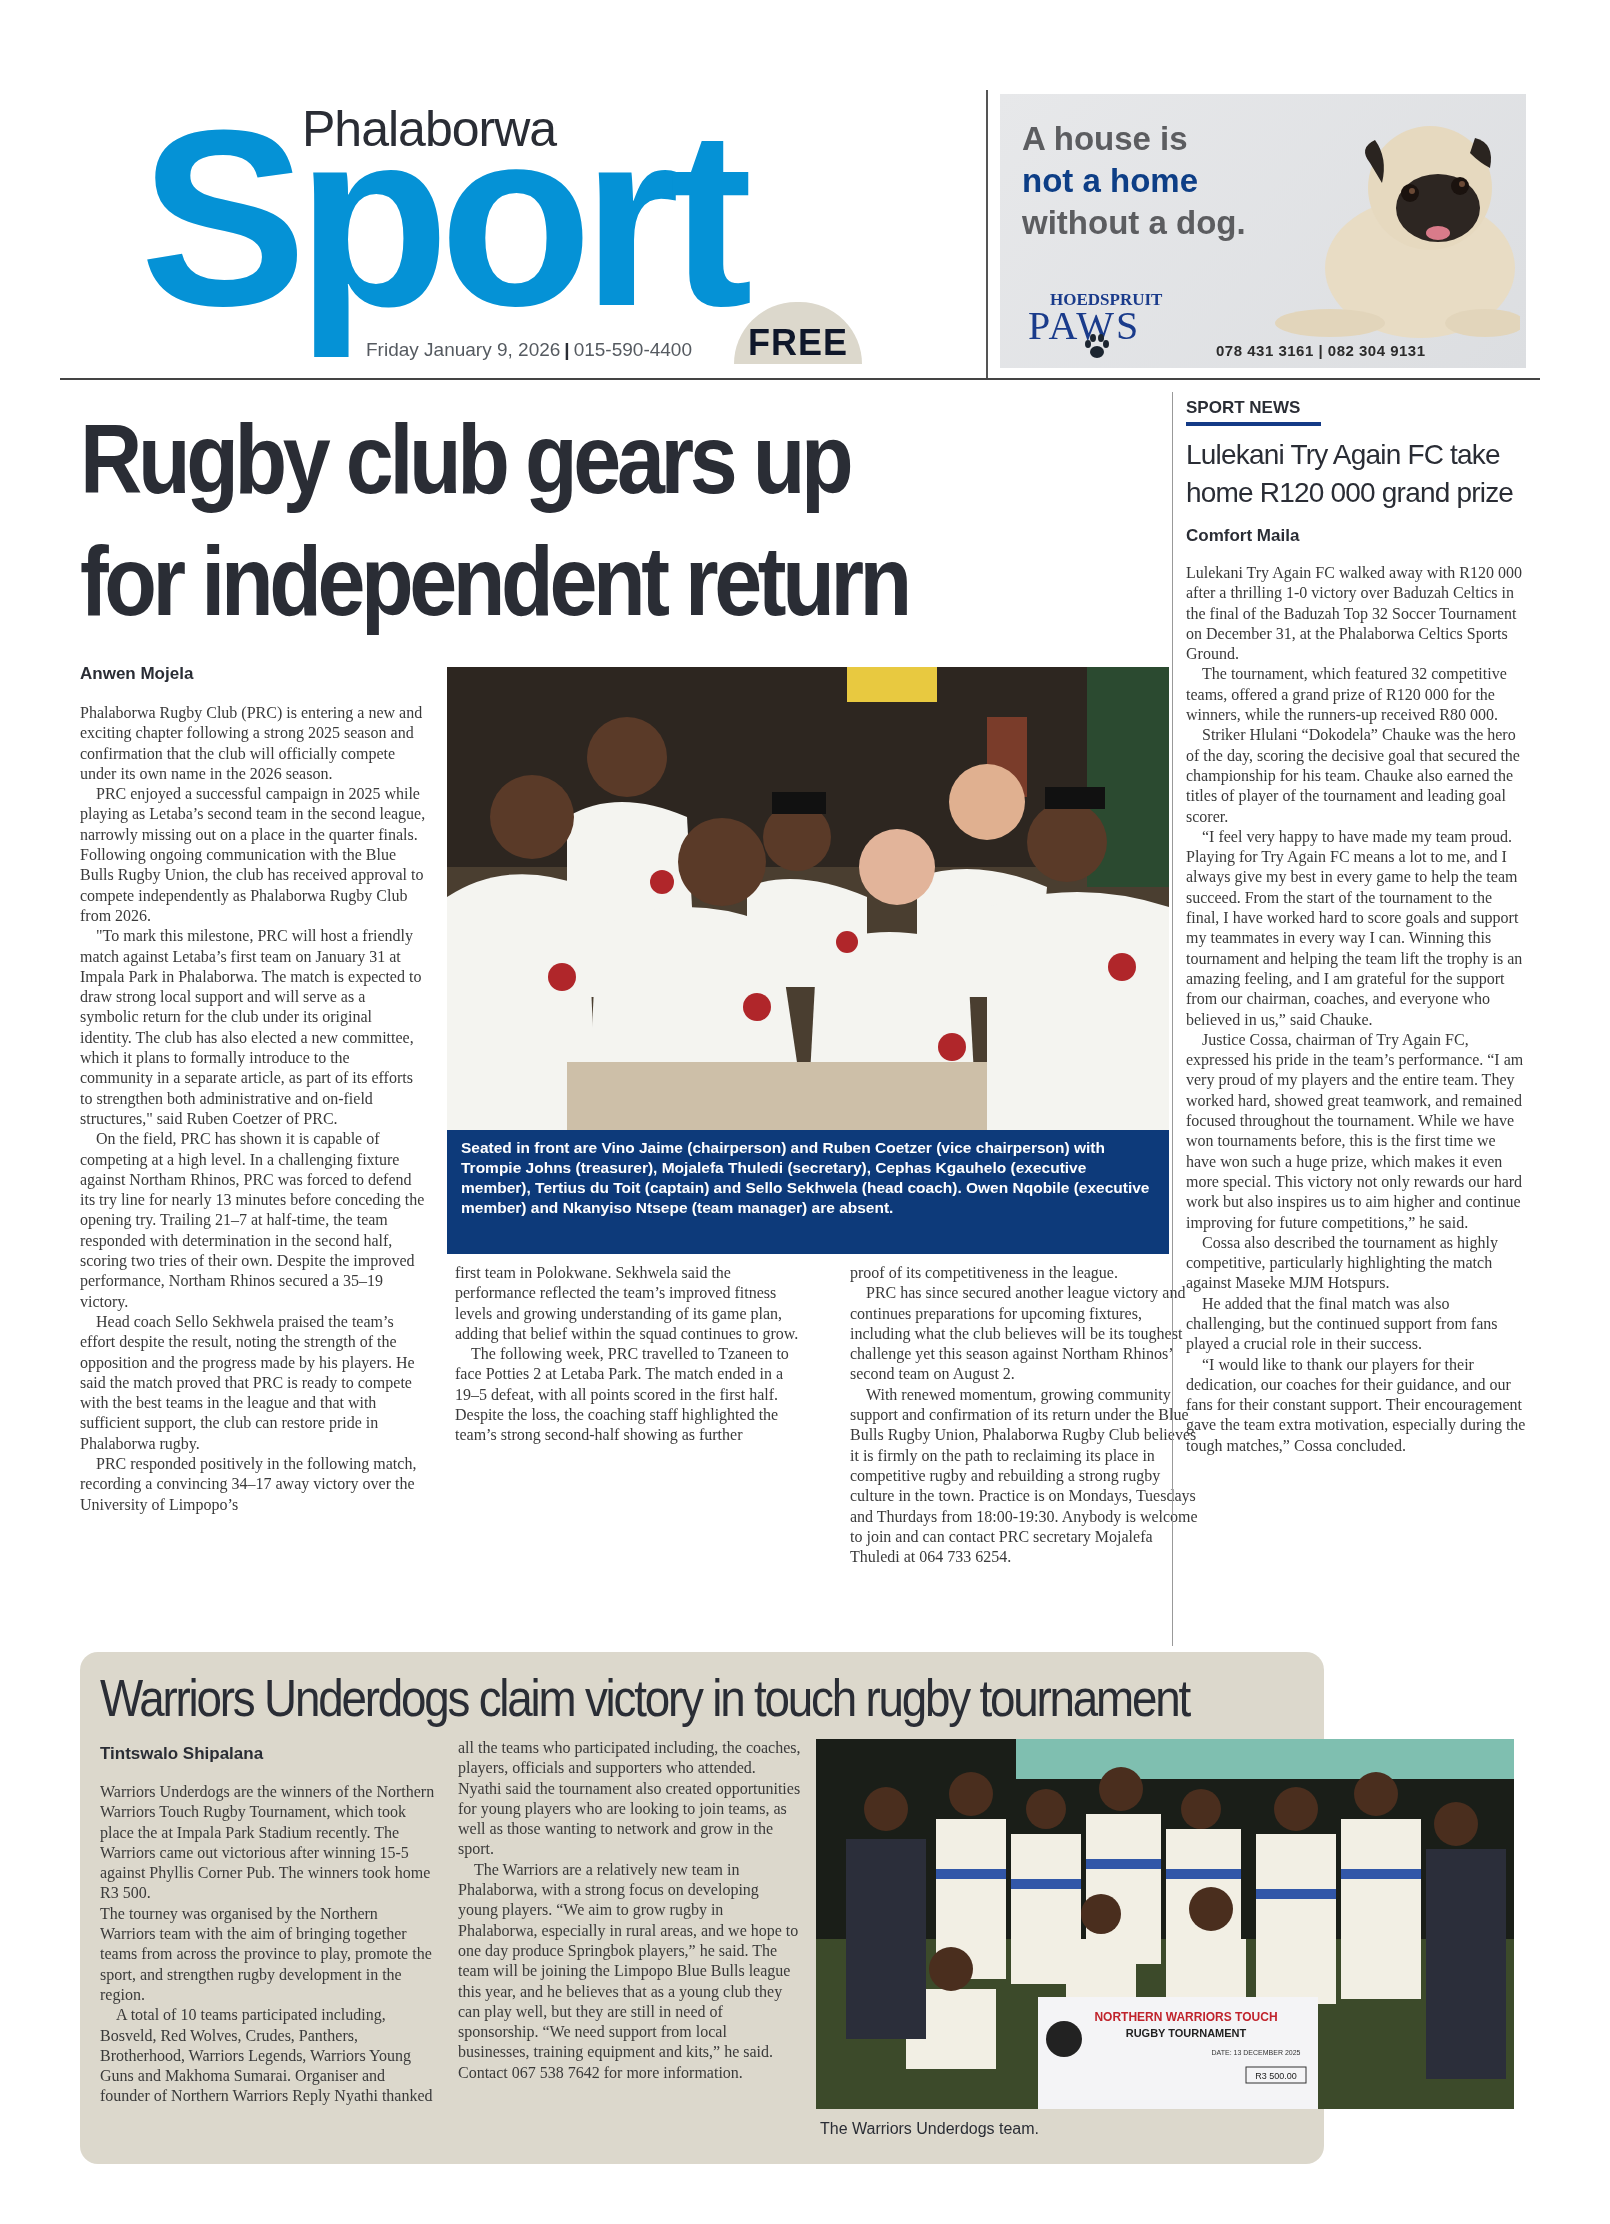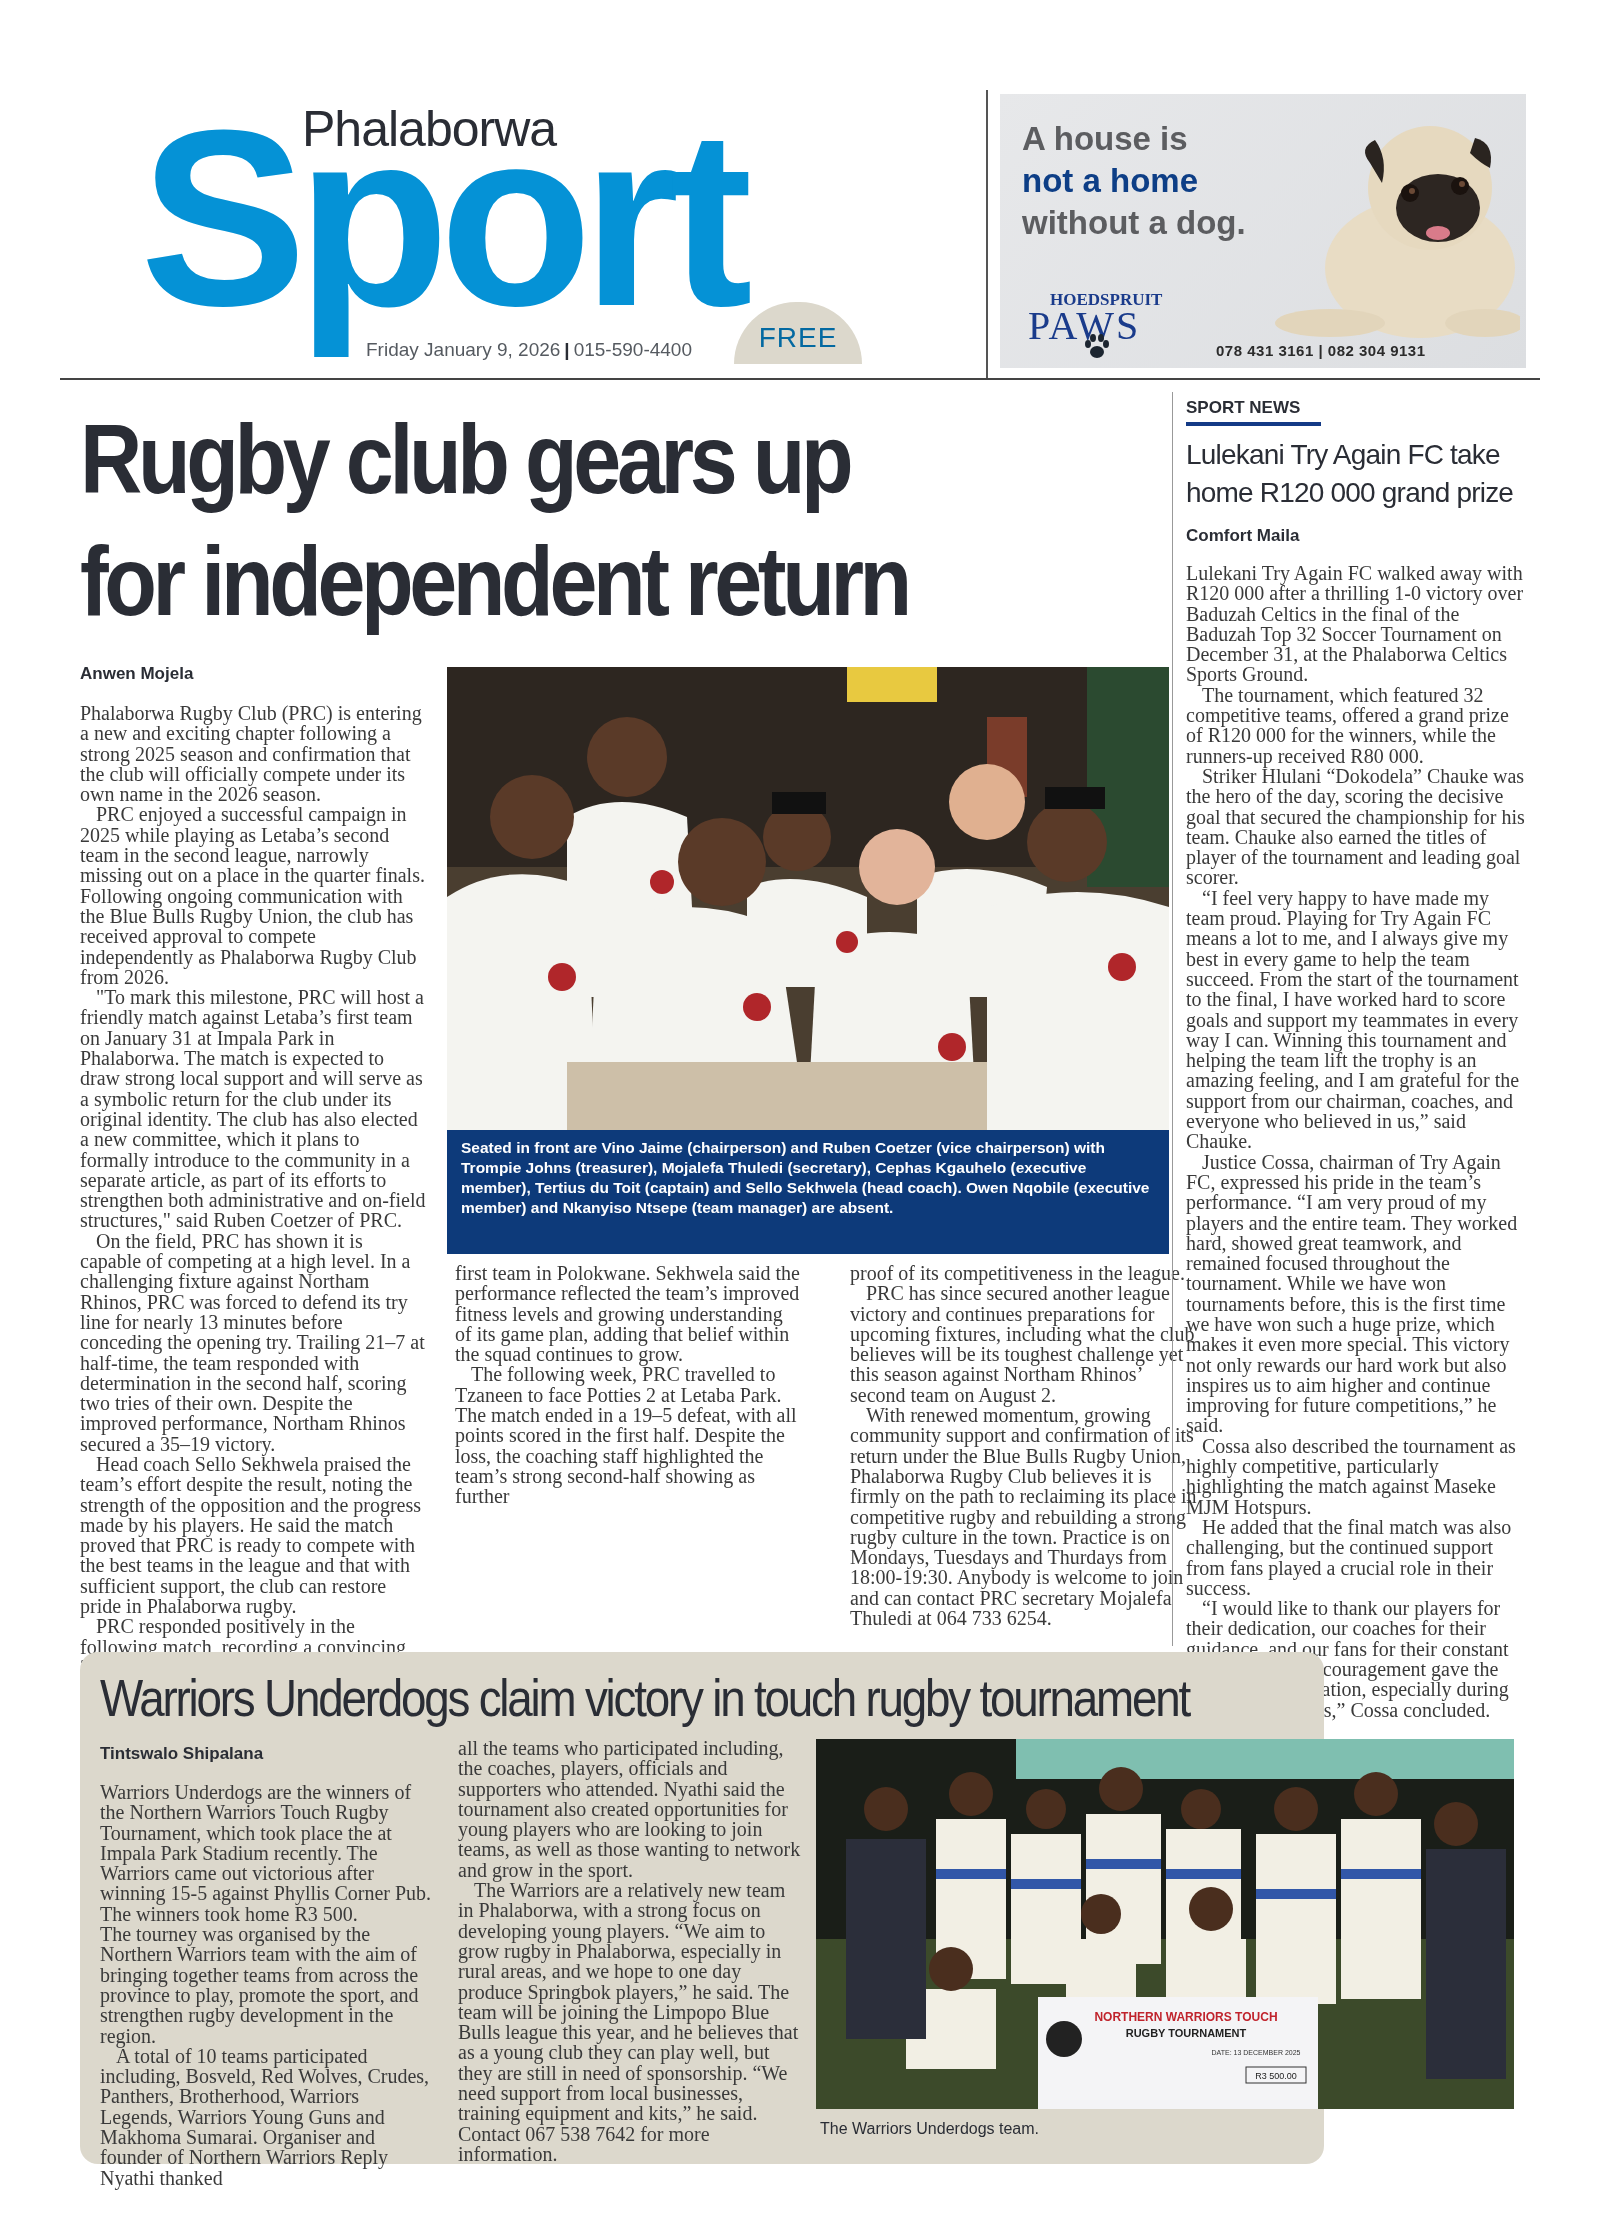--- a/index.html
+++ b/index.html
@@ -10,22 +10,22 @@
   .masthead { position: absolute; left: 0; top: 0; width: 1610px; height: 380px; }
   .logo-word-top { position: absolute; left: 302px; top: 100px; font-family: "Liberation Sans", sans-serif;
     font-size: 50px; color: #2a2d35; letter-spacing: -1px; }
   .logo-word-main { position: absolute; left: 140px; top: 94px; font-family: "Liberation Sans", sans-serif;
     font-weight: 700; font-size: 250px; color: #0592d6; letter-spacing: -10px; line-height: 250px; }
   .date-line { position: absolute; left: 366px; top: 339px; font-family: "Liberation Sans", sans-serif;
     font-size: 19px; color: #555a60; }
   .date-line .sep { font-weight: 700; color: #2a2d35; margin: 0 4px; }
   .free-badge { position: absolute; left: 734px; top: 302px; width: 128px; height: 62px;
     background: #dcd8cc; border-radius: 64px 64px 0 0; text-align: center; }
-  .free-badge span { display: block; font-family: "Liberation Sans", sans-serif; font-weight: 400;
-    font-size: 28px; color: #0369a1; padding-top: 20px; letter-spacing: 1px; }
+  .free-badge span { display: block; font-family: "Liberation Sans", sans-serif; font-weight: 700;
+    font-size: 36px; color: #0f172a; padding-top: 20px; letter-spacing: 1px; }
   .masthead-divider { position: absolute; left: 986px; top: 90px; width: 2px; height: 290px; background: #555; }
   .masthead-rule { position: absolute; left: 60px; top: 378px; width: 1480px; height: 2px; background: #444; }
 
   
   .ad { position: absolute; left: 1000px; top: 94px; width: 526px; height: 274px;
     background: linear-gradient(135deg, #e7e8ea 0%, #dcdee1 100%); overflow: hidden; }
   .ad-line { position: absolute; left: 22px; font-family: "Liberation Sans", sans-serif; font-weight: 700;
     font-size: 33px; color: #5c5d60; line-height: 42px; }
   .ad-line.l1 { top: 24px; }
   .ad-line.l2 { top: 66px; color: #0d3e86; }
@@ -40,21 +40,21 @@
   .ad-dog { position: absolute; left: 270px; top: 14px; width: 250px; height: 240px; }
 
   
   .headline { position: absolute; left: 80px; top: 398px; width: 1090px;
     font-family: "Liberation Sans", sans-serif; font-weight: 700; font-size: 98px; line-height: 122px;
     color: #2a2d35; letter-spacing: -5px; transform: scaleX(0.88); transform-origin: left top; white-space: nowrap; }
 
   
   .byline { position: absolute; font-family: "Liberation Sans", sans-serif; font-weight: 700;
     font-size: 17px; color: #2a2d35; }
-  .col { position: absolute; font-family: "Liberation Serif", serif; font-size: 20px; line-height: 20.3px;
+  .col { position: absolute; font-family: "Liberation Serif", serif; font-size: 16px; line-height: 20.3px;
     color: #3a3a3a; }
   .col p { text-indent: 0; }
   .col p + p { text-indent: 16px; }
   .col .noindent { text-indent: 0 !important; }
 
   .photo-main { position: absolute; left: 447px; top: 667px; width: 722px; height: 463px; overflow: hidden;
     background: #3b3026; }
   .caption-box { position: absolute; left: 447px; top: 1130px; width: 722px; height: 124px;
     background: #0d3a7a; padding: 8px 14px; font-family: "Liberation Sans", sans-serif; font-weight: 700;
     font-size: 15.5px; line-height: 20px; color: #ffffff; }

